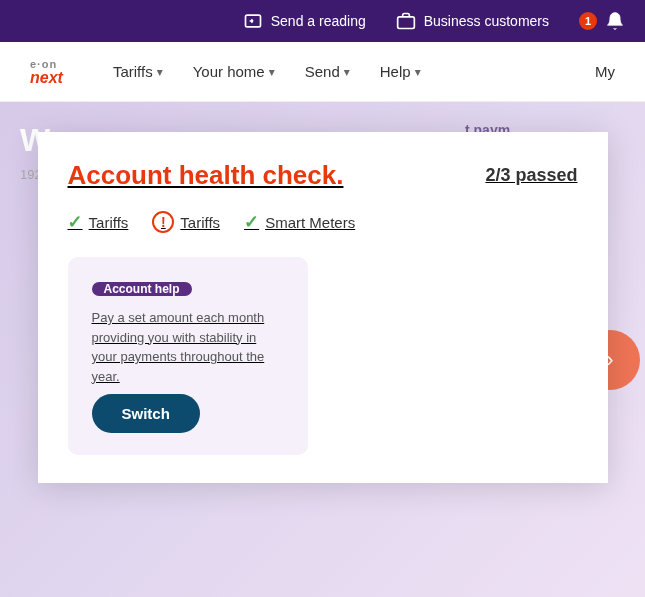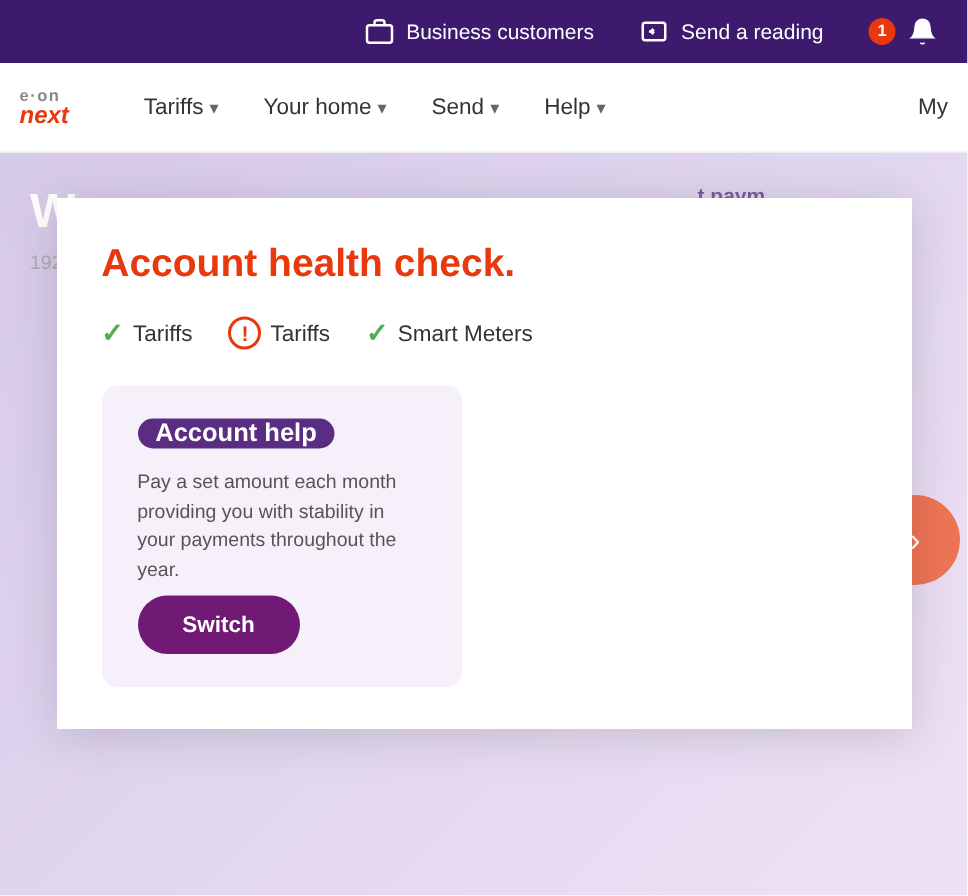--- a/index.html
+++ b/index.html
@@ -39,21 +39,21 @@
       justify-content: center;
       font-weight: bold;
     }
 
     
     .nav-bar {
       background: white;
       height: 60px;
       display: flex;
       align-items: center;
-      padding: 0 13px;
+      padding: 0 30px;
       gap: 30px;
       border-bottom: 1px solid #eee;
     }
     .logo {
       display: flex;
       flex-direction: column;
       margin-right: 20px;
     }
     .logo-eon {
       color: #888;
@@ -160,20 +160,21 @@
       padding-top: 30px;
     }
 
     
     .modal {
       background: white;
       border-radius: 0;
       padding: 28px 30px;
       width: 570px;
       box-shadow: 0 4px 30px rgba(0,0,0,0.15);
+      text-decoration: underline;
     }
     .modal-header {
       display: flex;
       justify-content: space-between;
       align-items: center;
       margin-bottom: 20px;
     }
     .modal-title {
       color: #e8380d;
       font-size: 26px;
@@ -218,69 +219,69 @@
     
     .card {
       background: #f5f0fa;
       border-radius: 10px;
       padding: 22px 24px;
       width: 240px;
     }
     .card-badge {
       background: #5a2d82;
       color: white;
-      font-size: 17px;
+      font-size: 12px;
       font-weight: bold;
       padding: 0 12px;
       border-radius: 20px;
       display: inline-block;
       margin-bottom: 12px;
     }
     .card-title {
       font-size: 17px;
       font-weight: 900;
       color: #222;
       margin-bottom: 10px;
     }
     .card-desc {
       font-size: 13px;
       color: #555;
       line-height: 1.5;
       margin-bottom: 8px;
     }
     .switch-btn {
-      background: #701a75;
+      background: #0c4a6e;
       color: white;
       border: none;
       border-radius: 25px;
       padding: 11px 30px;
       font-size: 15px;
       font-weight: bold;
       cursor: pointer;
     }
   </style>
 </head>
 <body>
 
 <div class="top-bar">
+  <div class="top-bar-item">
+    <svg class="top-bar-icon" viewBox="0 0 24 24" fill="none" stroke="white" stroke-width="2">
+      <rect x="3" y="5" width="18" height="14" rx="2"></rect>
+      <path d="M8 12h4m0 0l-2-2m2 2l-2 2"></path>
+    </svg>
+    <span>Send a reading</span>
+  </div>
   <div class="top-bar-item">
     <svg class="top-bar-icon" viewBox="0 0 24 24" fill="none" stroke="white" stroke-width="2">
       <rect x="2" y="7" width="20" height="14" rx="2"></rect>
       <path d="M16 7V5a2 2 0 0 0-2-2h-4a2 2 0 0 0-2 2v2"></path>
     </svg>
     <span>Business customers</span>
   </div>
   <div class="top-bar-item">
-    <svg class="top-bar-icon" viewBox="0 0 24 24" fill="none" stroke="white" stroke-width="2">
-      <rect x="3" y="5" width="18" height="14" rx="2"></rect>
-      <path d="M8 12h4m0 0l-2-2m2 2l-2 2"></path>
-    </svg>
-    <span>Send a reading</span>
-  </div>
-  <div class="top-bar-item">
     <div class="notification-badge">1</div>
     <svg class="top-bar-icon" viewBox="0 0 24 24" fill="white" stroke="white" stroke-width="1">
       <path d="M18 8A6 6 0 0 0 6 8c0 7-3 9-3 9h18s-3-2-3-9"></path>
       <path d="M13.73 21a2 2 0 0 1-3.46 0"></path>
     </svg>
   </div>
 </div>
 
 <div class="nav-bar">
   <div class="logo">
@@ -320,20 +321,21 @@
 s after
 issued.</div>
 </div>
 
 <div class="circle-btn">›</div>
 
 <div class="modal-overlay">
   <div class="modal">
     <div class="modal-header">
       <span class="modal-title">Account health check.</span>
+      <span class="modal-passed">2/3 passed</span>
     </div>
     <div class="modal-checks">
       <div class="check-item">
         <span class="check-ok">✓</span>
         <span>Tariffs</span>
       </div>
       <div class="check-item">
         <div class="check-warn">!</div>
         <span>Tariffs</span>
       </div>

